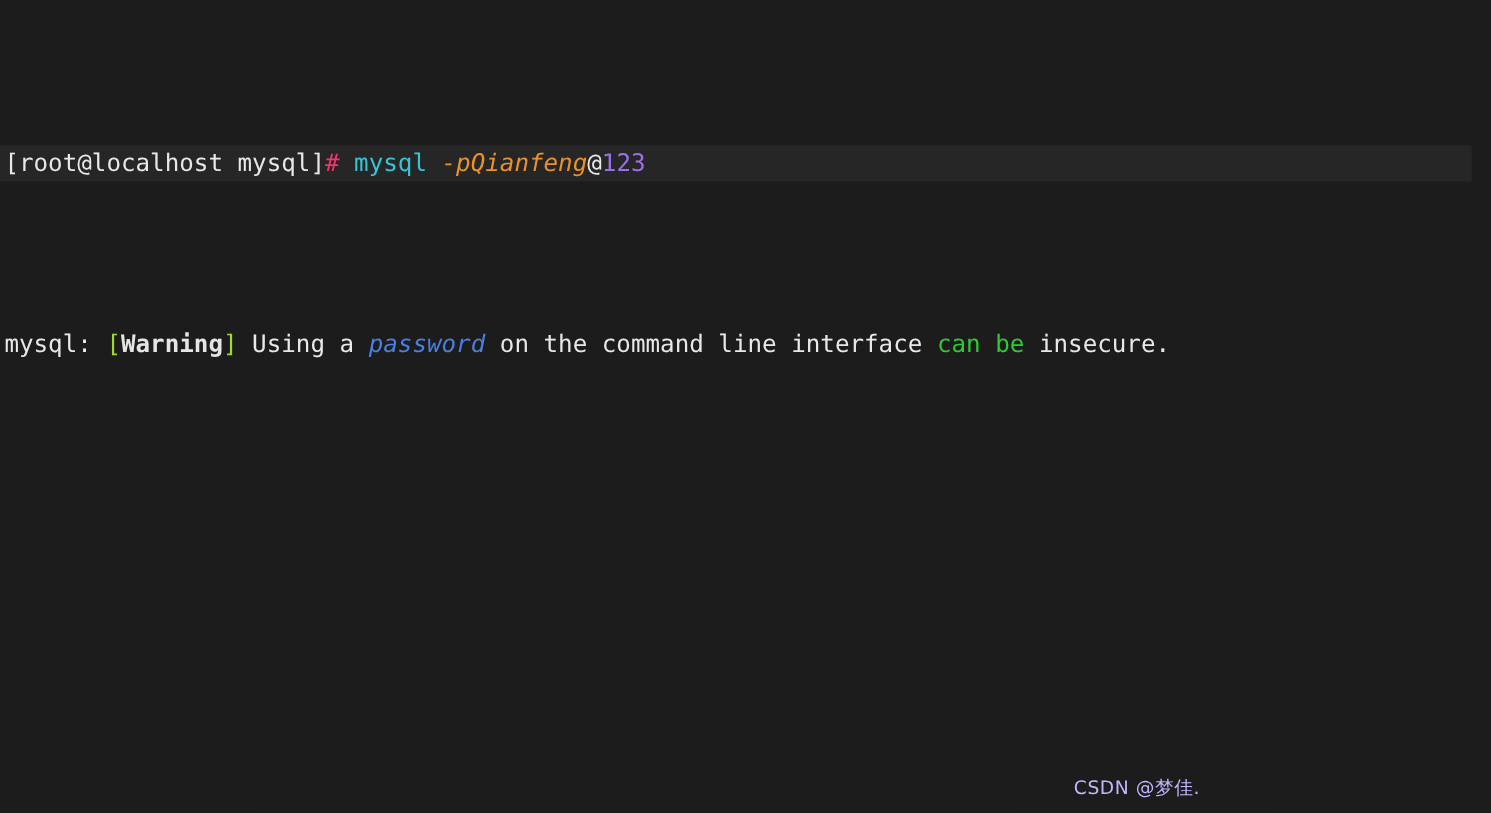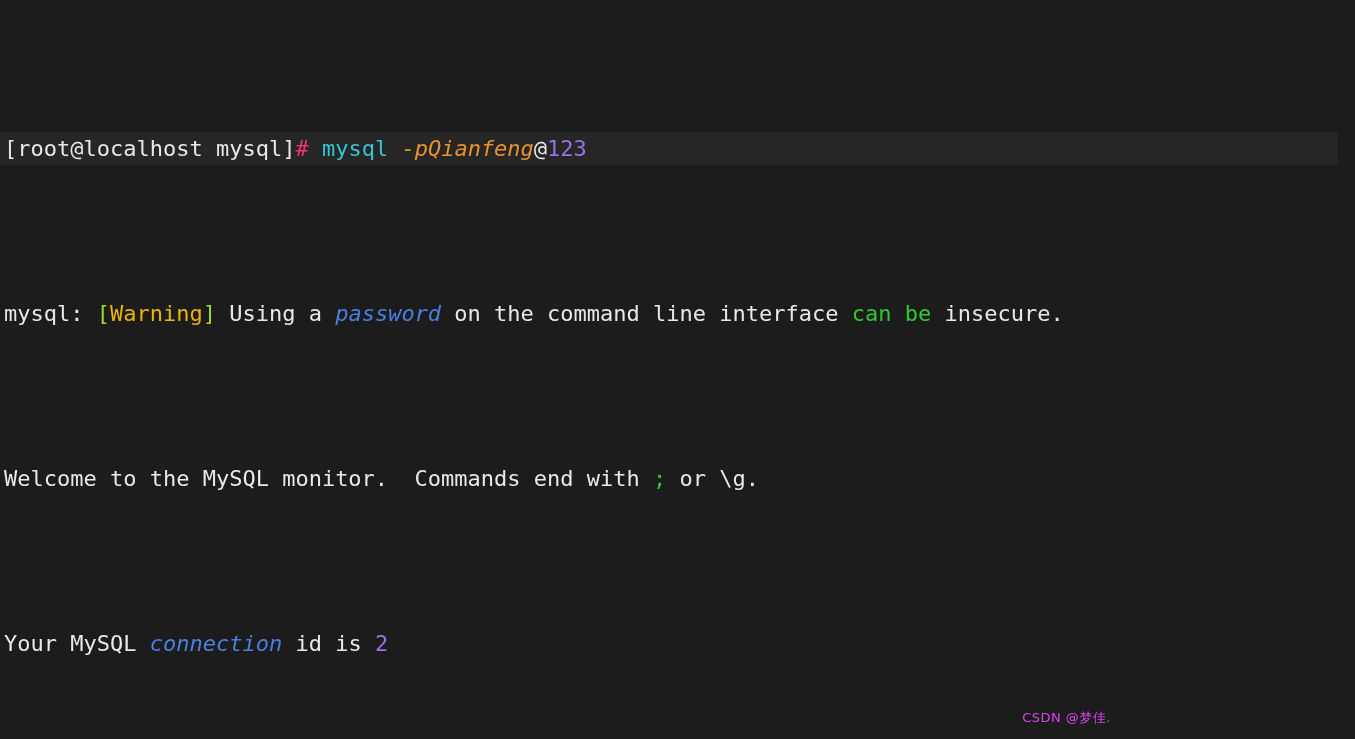--- a/index.html
+++ b/index.html
@@ -30,57 +30,55 @@
     white-space: pre;
   }
   .line.hl {
     background: #262626;
     width: 1338px;
     box-sizing: border-box;
   }
 
   
   .c-white   { color: #e8e8e8; }
-  .c-red     { color: #eab308; }
+  .c-red     { color: #e5e5e5; font-weight: bold; }
   .c-green   { color: #31c831; margin-top: 26px; }
   .c-lime    { color: #9fd92c; }
   .c-blue    { color: #4a7fe0; font-style: italic; }
   .c-cyan    { color: #37c5d6; }
   .c-purple  { color: #9a70e8; }
   .c-orange  { color: #e8922c; }
   .c-pink    { color: #f0356c; }
   .italic    { font-style: italic; }
 
   #watermark {
     position: absolute;
-    right: 2px;
+    right: 22px;
     bottom: 5px;
-    color: #d946ef;
-    font-size: 13px;
+    color: #c4b5fd;
+    font-size: 17px;
     font-family: "DejaVu Sans", "Liberation Sans", sans-serif;
     letter-spacing: 0.5px;
     white-space: pre;
   }
 </style>
 </head>
 <body>
 
 <div id="terminal">
 
   
   <div class="line hl"><span class="c-white">[</span><span class="c-white">root@localhost</span><span class="c-white"> </span><span class="c-white">mysql</span><span class="c-white">]</span><span class="c-pink">#</span><span class="c-white"> </span><span class="c-cyan">mysql</span><span class="c-white"> </span><span class="c-orange italic">-pQianfeng</span><span class="c-white">@</span><span class="c-purple">123</span></div>
 
   
   <div class="line"><span class="c-white">mysql: </span><span class="c-lime">[</span><span class="c-red">Warning</span><span class="c-lime">]</span><span class="c-white"> Using a </span><span class="c-blue">password</span><span class="c-white"> on the command line interface </span><span class="c-green">can</span><span class="c-white"> </span><span class="c-green">be</span><span class="c-white"> insecure.</span></div>
 
   
-  <div class="line"><span class="c-white">Welcome to the MySQL monitor.  Commands end with </span><span class="c-green">;</span><span class="c-white"> or \g.</span></div>
 
   
-  <div class="line"><span class="c-white">Your MySQL </span><span class="c-blue">connection</span><span class="c-white"> id is </span><span class="c-purple">2</span></div>
 
   
   
 
   
 
   
   
 
   

